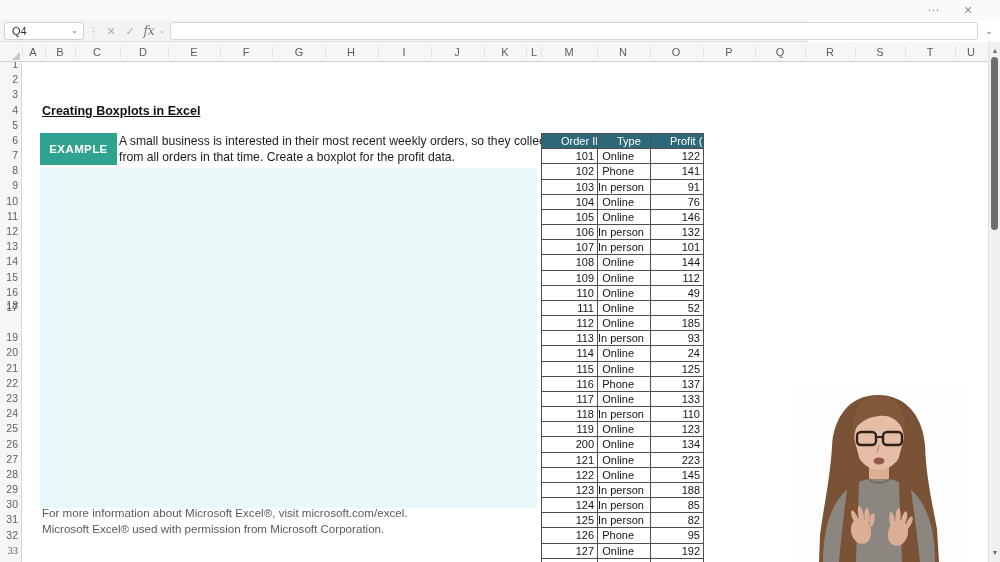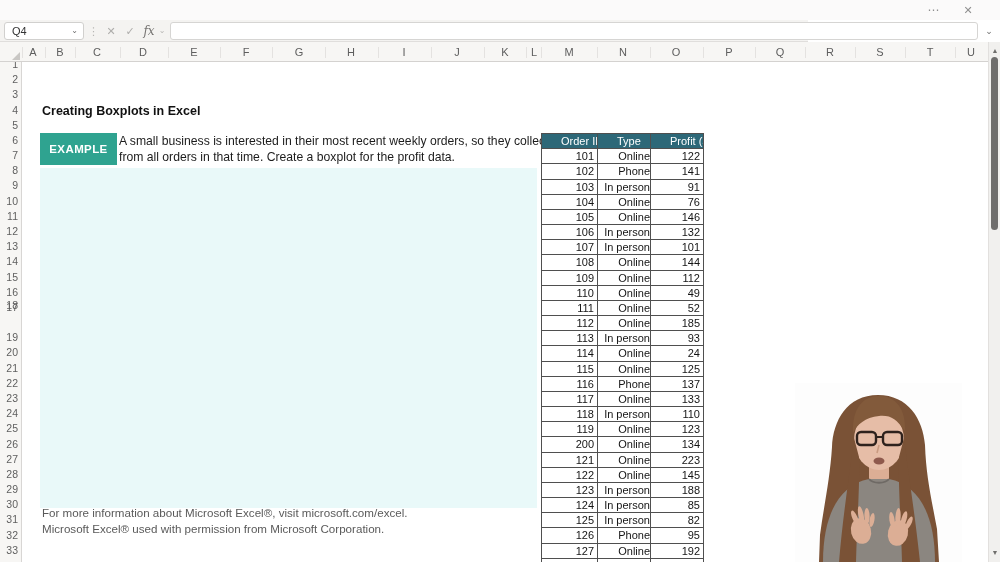--- a/index.html
+++ b/index.html
@@ -31,32 +31,32 @@
   .col-letter { position:absolute; top:0; height:20px; line-height:20px; font-size:11px; color:#5e5e5e; transform:translateX(-50%); }
   .col-tick { position:absolute; top:5px; height:11px; width:1px; background:#e4e2e0; }
   #select-all-tri { position:absolute; left:12px; top:10px; width:0; height:0; border-left:8px solid transparent; border-bottom:8px solid #c9c7c4; }
 
   
   #sheet { position:absolute; left:0; top:62px; width:988px; height:500px; background:#fff; overflow:hidden; }
   #row-header-col { position:absolute; left:0; top:0; width:22px; height:500px; background:#f7f6f4; border-right:1px solid #d8d6d4; }
   .row-num { position:absolute; left:0; width:18px; height:15.18px; line-height:15.18px; text-align:right; font-size:10.5px; color:#5f5f5f; }
 
   
-  #doc-title { position:absolute; left:42px; top:42px; font-size:12.5px; font-weight:bold; color:#111; }
+  #doc-title { position:absolute; left:42px; top:42px; font-size:12.5px; font-weight:bold; color:#111; text-decoration:underline; }
   #example-box { position:absolute; left:40px; top:71px; width:77px; height:32px; background:var(--example-green,#2fa390); color:#fff; font-size:11.5px; font-weight:bold; letter-spacing:.4px; display:flex; align-items:center; justify-content:center; }
   #example-text { position:absolute; left:119px; top:72px; font-size:12.2px; line-height:15.5px; color:#1c1c1c; }
   #cyan-block { position:absolute; left:40px; top:106px; width:497px; height:340px; background:var(--panel-cyan,#e9f9f9); }
   #footer-note { position:absolute; left:42px; top:443px; font-size:11.6px; line-height:16px; color:#5a5a5a; }
 
   
   #orders-table { position:absolute; left:541px; top:71px; width:163px; border-left:1px solid #4f4f4f; border-top:1px solid #4f4f4f; font-size:11px; color:#141414; }
   .trow { display:flex; height:15.18px; }
   .trow > div { border-right:1px solid #4f4f4f; border-bottom:1px solid #4f4f4f; height:100%; line-height:14px; overflow:hidden; white-space:nowrap; background:#fff; }
   .c-id     { width:56px; text-align:right; padding-right:3px; }
-  .c-type   { width:53px; text-align:right; padding-right:0; }
+  .c-type   { width:53px; text-align:right; padding-right:16px; }
   .c-profit { width:53px; text-align:right; padding-right:3px; }
   .thead > div { background:var(--table-header,#2d6878); color:#fff; text-align:center !important; padding:0 19px !important; border-right-color:#4f4f4f; }
 
   
   #webcam { position:absolute; left:795px; top:321px; width:167px; height:179px; background:#fdfdfd; overflow:hidden; }
 
   
   #vscroll { position:absolute; left:988px; top:42px; width:12px; height:520px; background:#f1f0ee; border-left:1px solid #e2e0de; }
   .vs-arrow { position:absolute; left:0; width:12px; height:14px; color:#6f6e6c; font-size:7px; line-height:14px; text-align:center; }
   #vs-up { top:2px; } #vs-down { top:504px; }
@@ -159,21 +159,21 @@
         <span class="row-num" style="top: 328.96px;">23</span>
         <span class="row-num" style="top: 344.14px;">24</span>
         <span class="row-num" style="top: 359.32px;">25</span>
         <span class="row-num" style="top: 374.5px;">26</span>
         <span class="row-num" style="top: 389.68px;">27</span>
         <span class="row-num" style="top: 404.86px;">28</span>
         <span class="row-num" style="top: 420.04px;">29</span>
         <span class="row-num" style="top: 435.22px;">30</span>
         <span class="row-num" style="top: 450.4px;">31</span>
         <span class="row-num" style="top: 465.58px;">32</span>
-        <span class="row-num" style="top: 480.76px;">33</span>
+        <span class="row-num" style="top: 480.76px; font-family: Liberation Serif, serif;">33</span>
       </div>
 
     <div id="doc-title">Creating Boxplots in Excel</div>
 
     <div id="example-box">EXAMPLE</div>
     <div id="example-text">
       <div>A small business is interested in their most recent weekly orders, so they collect data</div>
       <div>from all orders in that time. Create a boxplot for the profit data.</div>
     </div>
 

